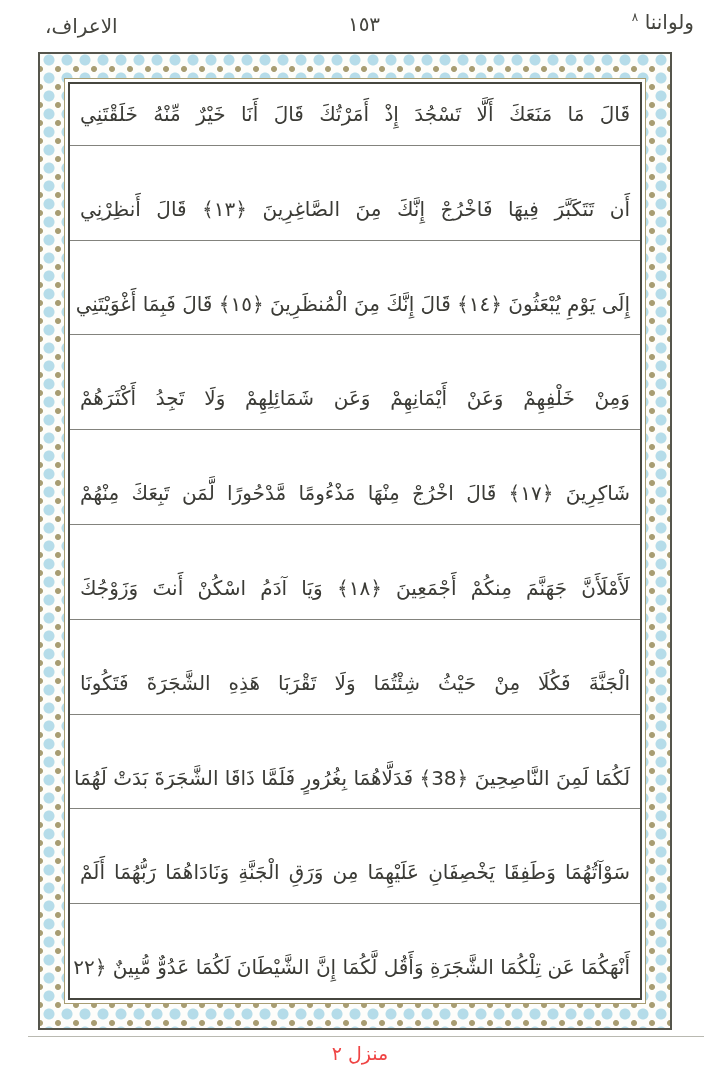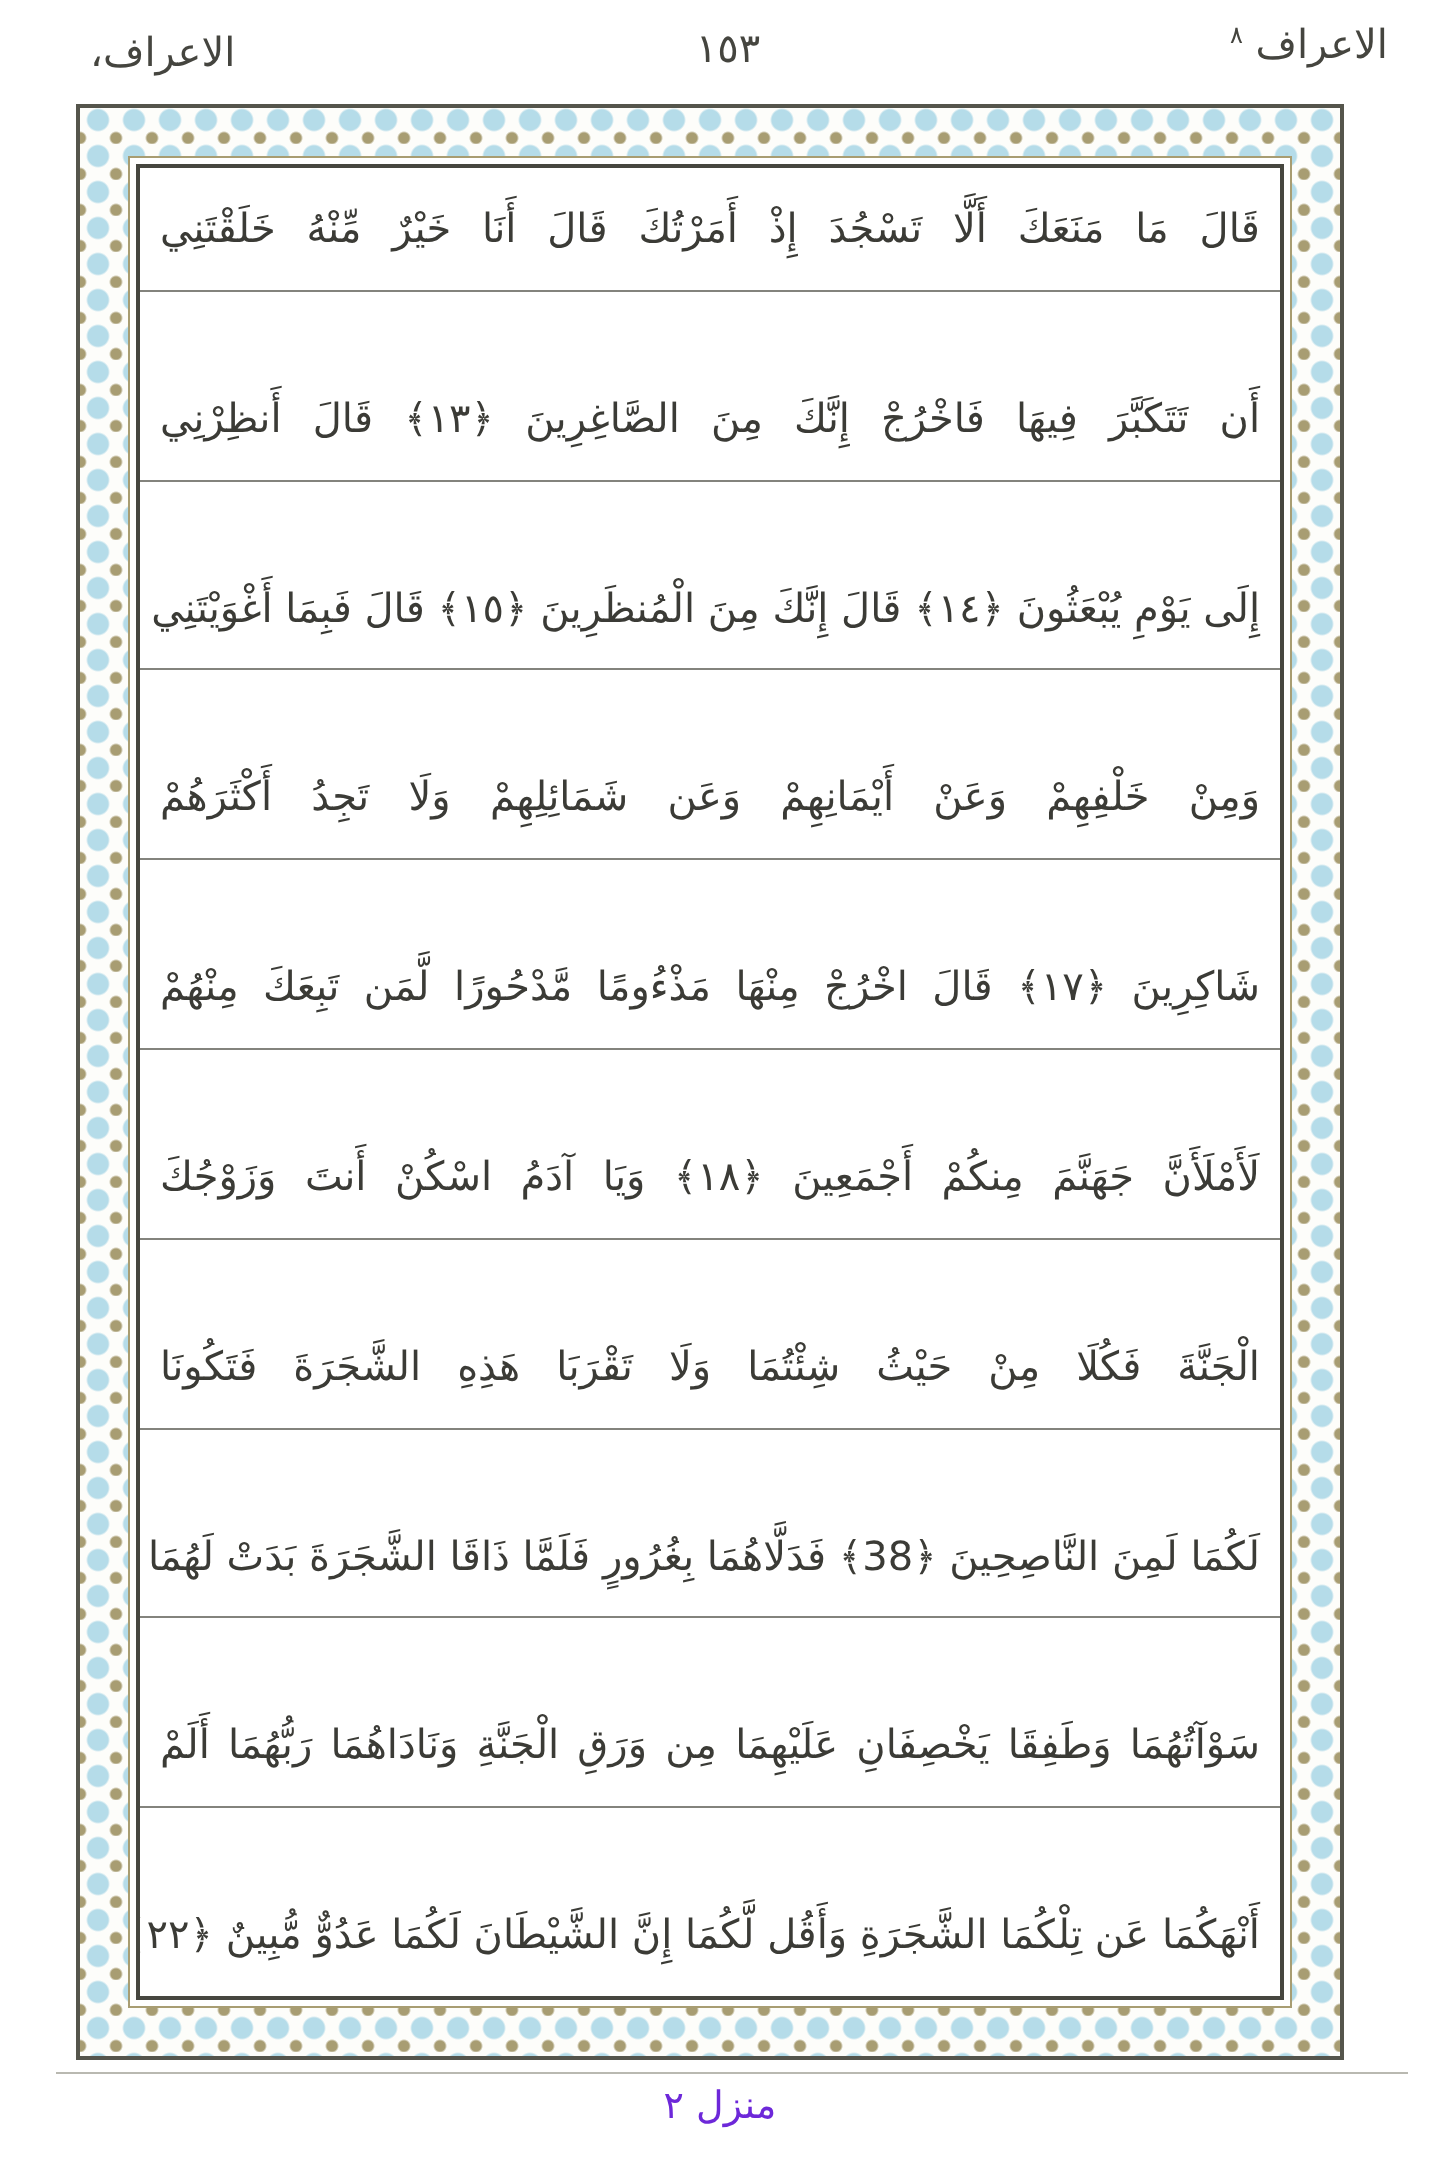--- a/index.html
+++ b/index.html
@@ -108,28 +108,28 @@
 
   
   .page-footer {
     position: absolute;
     top: 1042px;
     left: 0;
     width: 720px;
     text-align: center;
     direction: rtl;
     font-size: 19px;
-    color: #6d28d9;
+    color: #ef4444;
   }
 </style>
 </head>
 <body>
 
 <header class="page-header">
-  <span class="juz-marker"><span>الاعراف</span> <sup>٨</sup></span>
+  <span class="juz-marker"><span>ولواننا</span> <sup>٨</sup></span>
   <span class="page-number">١٥٣</span>
   <span class="surah-name">الاعراف،</span>
 </header>
 
 <div class="frame">
   <div class="text-area">
     <div class="mushaf-line">قَالَ مَا مَنَعَكَ أَلَّا تَسْجُدَ إِذْ أَمَرْتُكَ قَالَ أَنَا خَيْرٌ مِّنْهُ خَلَقْتَنِي</div>
     <div class="mushaf-line">أَن تَتَكَبَّرَ فِيهَا فَاخْرُجْ إِنَّكَ مِنَ الصَّاغِرِينَ ﴿١٣﴾ قَالَ أَنظِرْنِي</div>
     <div class="mushaf-line">إِلَى يَوْمِ يُبْعَثُونَ ﴿١٤﴾ قَالَ إِنَّكَ مِنَ الْمُنظَرِينَ ﴿١٥﴾ قَالَ فَبِمَا أَغْوَيْتَنِي</div>
     <div class="mushaf-line">وَمِنْ خَلْفِهِمْ وَعَنْ أَيْمَانِهِمْ وَعَن شَمَائِلِهِمْ وَلَا تَجِدُ أَكْثَرَهُمْ</div>

